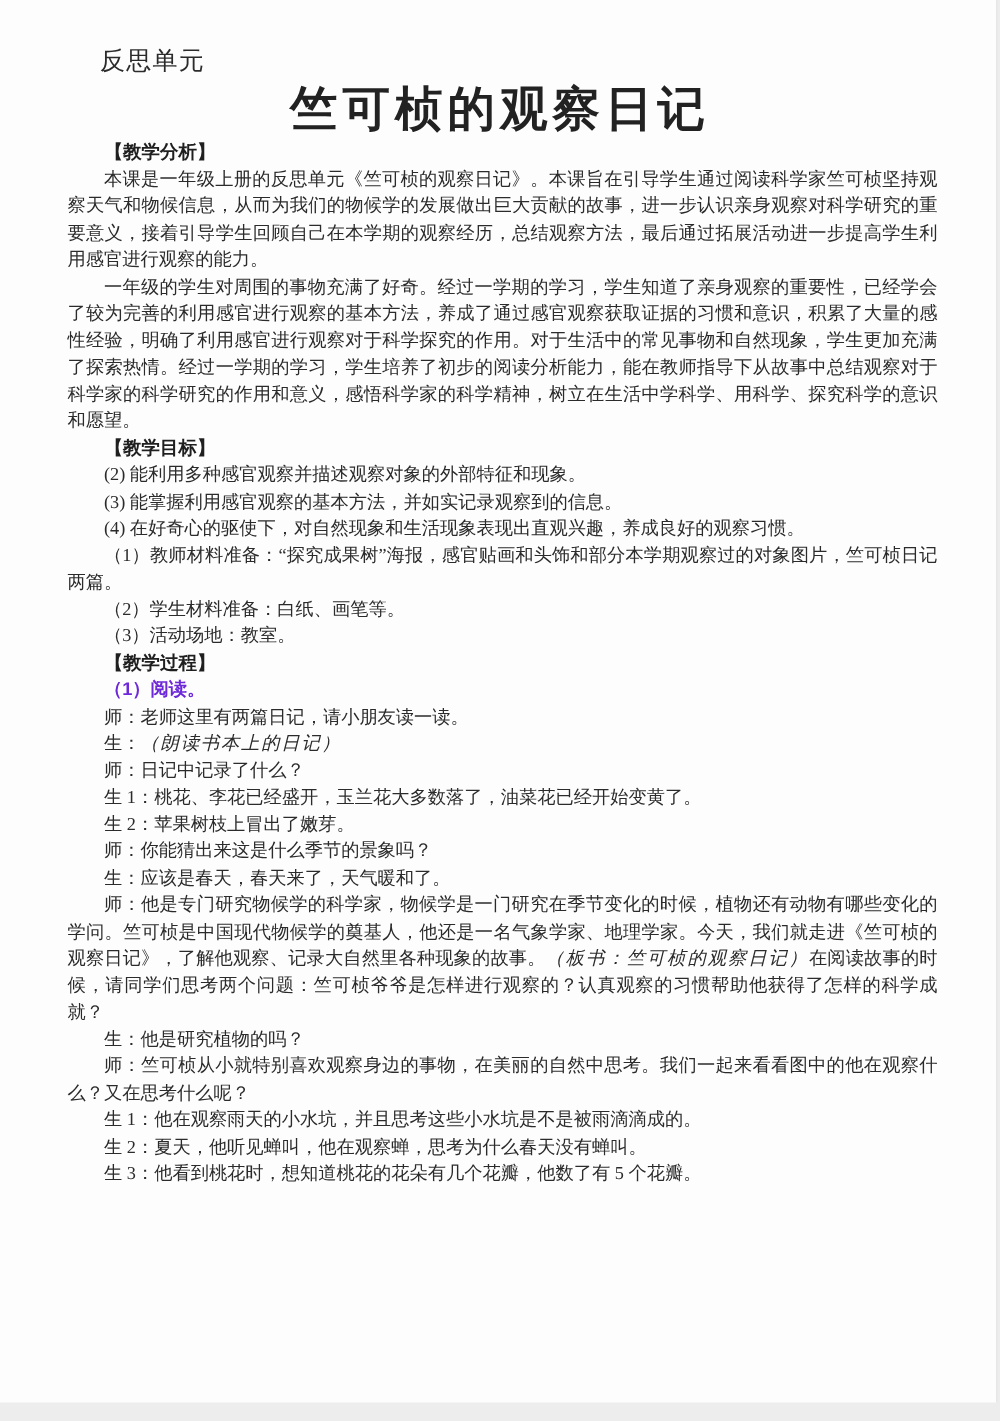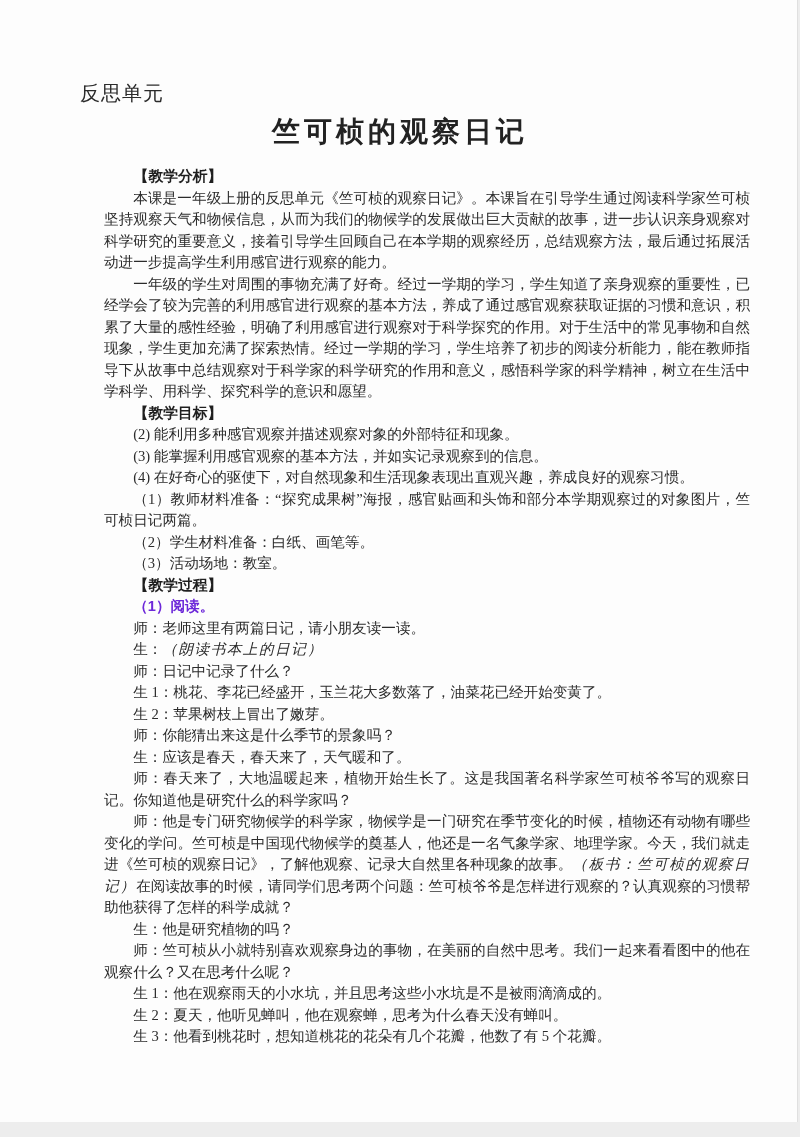--- a/index.html
+++ b/index.html
@@ -18,36 +18,36 @@
     z-index:1;
   }
   .watermark{
     position:absolute;top:984px;right:4px;
     font-family:"DejaVu Sans","Liberation Sans",sans-serif;
     font-weight:800;font-size:72px;line-height:72px;
     color:#ececec;letter-spacing:-3px;
     z-index:0;user-select:none;
   }
   .unit-label{
-    margin:80px 0 0 80px;
+    margin:36px 0 0 80px;
     font-size:20px;line-height:26px;
     letter-spacing:1px;
   }
   .doc-title{
     text-align:center;
     font-family:"Liberation Sans","DejaVu Sans",sans-serif;
     font-weight:bold;
-    font-size:28px;line-height:36px;
+    font-size:38px;line-height:36px;
     letter-spacing:4px;
-    margin:8px 0 16px 0;
+    margin:8px 0 6px 0;
     color:#222;
   }
   .content{
     position:relative;z-index:3;
-    padding:0 50px 0 104px;
+    padding:0 50px 0 54px;
     font-size:14.6px;line-height:21.5px;
     text-align:justify;
   }
   .content p{margin:0;text-indent:2em;}
   .heading{
     font-family:"Liberation Sans","DejaVu Sans",sans-serif;
     font-weight:bold;
     text-indent:1em;
     font-size:14.8px;
     color:#1f1f1f;
@@ -90,21 +90,20 @@
     <p class="heading">【教学过程】</p>
     <p class="step-label">（1）阅读。</p>
 
     <p><span>师：老师这里有两篇日记，请小朋友读一读。</span></p>
     <p><span>生：</span><span class="kai">（朗读书本上的日记）</span></p>
     <p><span>师：日记中记录了什么？</span></p>
     <p><span>生 1：桃花、李花已经盛开，玉兰花大多数落了，油菜花已经开始变黄了。</span></p>
     <p><span>生 2：苹果树枝上冒出了嫩芽。</span></p>
     <p><span>师：你能猜出来这是什么季节的景象吗？</span></p>
     <p><span>生：应该是春天，春天来了，天气暖和了。</span></p>
-    <p><span>师：春天来了，大地温暖起来，植物开始生长了。这是我国著名科学家竺可桢爷爷写的观察日记。你知道他是研究什么的科学家吗？</span></p>
     <p><span>师：他是专门研究物候学的科学家，物候学是一门研究在季节变化的时候，植物还有动物有哪些变化的学问。竺可桢是中国现代物候学的奠基人，他还是一名气象学家、地理学家。今天，我们就走进《竺可桢的观察日记》，了解他观察、记录大自然里各种现象的故事。</span><span class="kai">（板书：竺可桢的观察日记）</span><span>在阅读故事的时候，请同学们思考两个问题：竺可桢爷爷是怎样进行观察的？认真观察的习惯帮助他获得了怎样的科学成就？</span></p>
     <p><span>生：他是研究植物的吗？</span></p>
     <p><span>师：竺可桢从小就特别喜欢观察身边的事物，在美丽的自然中思考。我们一起来看看图中的他在观察什么？又在思考什么呢？</span></p>
     <p><span>生 1：他在观察雨天的小水坑，并且思考这些小水坑是不是被雨滴滴成的。</span></p>
     <p><span>生 2：夏天，他听见蝉叫，他在观察蝉，思考为什么春天没有蝉叫。</span></p>
     <p><span>生 3：他看到桃花时，想知道桃花的花朵有几个花瓣，他数了有 5 个花瓣。</span></p>
 
   </div>
 </div>
 

